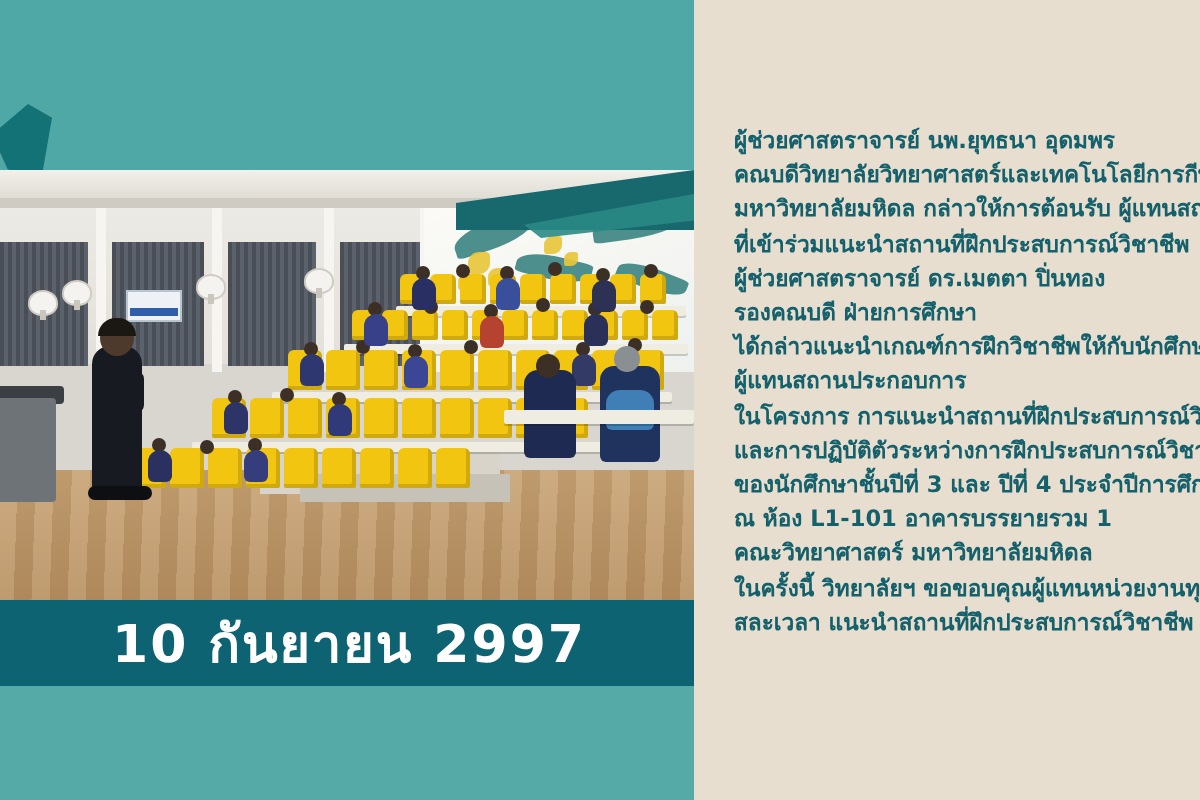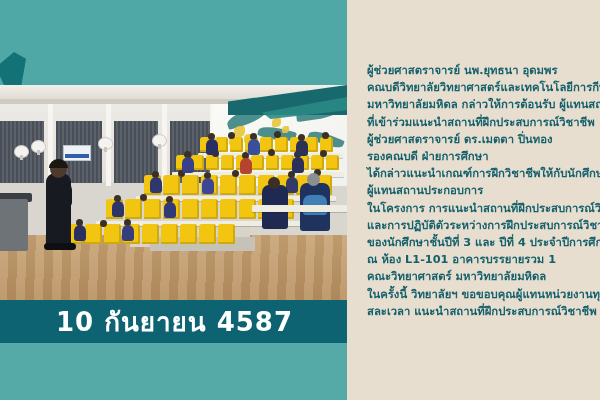--- a/index.html
+++ b/index.html
@@ -281,21 +281,21 @@
       <div class="podium-top"></div>
       <div class="podium"></div>
       <div class="speaker-body"></div>
       <div class="speaker-arm"></div>
       <div class="speaker-head"></div>
       <div class="speaker-hair"></div>
       <div class="speaker-shoe"></div>
     </div>
 
     <div class="date-banner">
-      <span class="date-text">10 กันยายน 4587</span>
+      <span class="date-text">10 กันยายน 2997</span>
     </div>
   </div>
 
   <div class="right-panel">
     <div class="body-text">
       <div class="tline">ผู้ช่วยศาสตราจารย์ นพ.ยุทธนา อุดมพร</div>
       <div class="tline">คณบดีวิทยาลัยวิทยาศาสตร์และเทคโนโลยีการกีฬา</div>
       <div class="tline">มหาวิทยาลัยมหิดล กล่าวให้การต้อนรับ ผู้แทนสถานประกอบการ</div>
       <div class="tline">ที่เข้าร่วมแนะนำสถานที่ฝึกประสบการณ์วิชาชีพ</div>
       <div class="tline">ผู้ช่วยศาสตราจารย์ ดร.เมตตา ปิ่นทอง</div>

